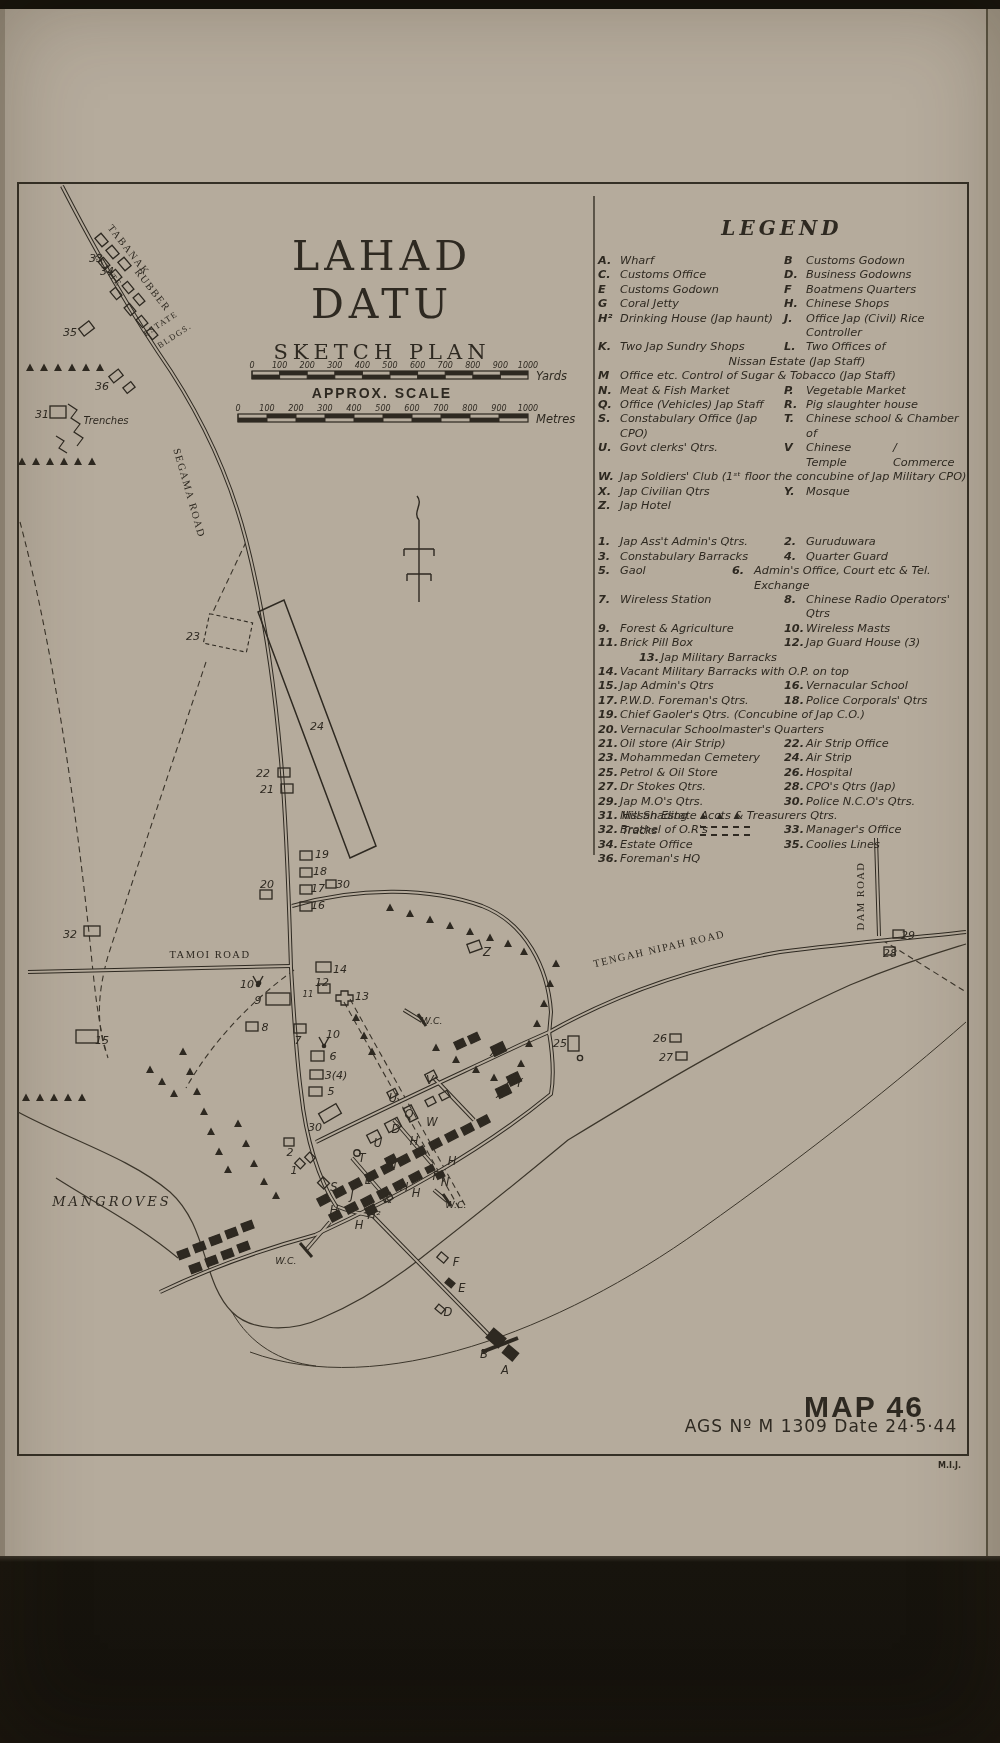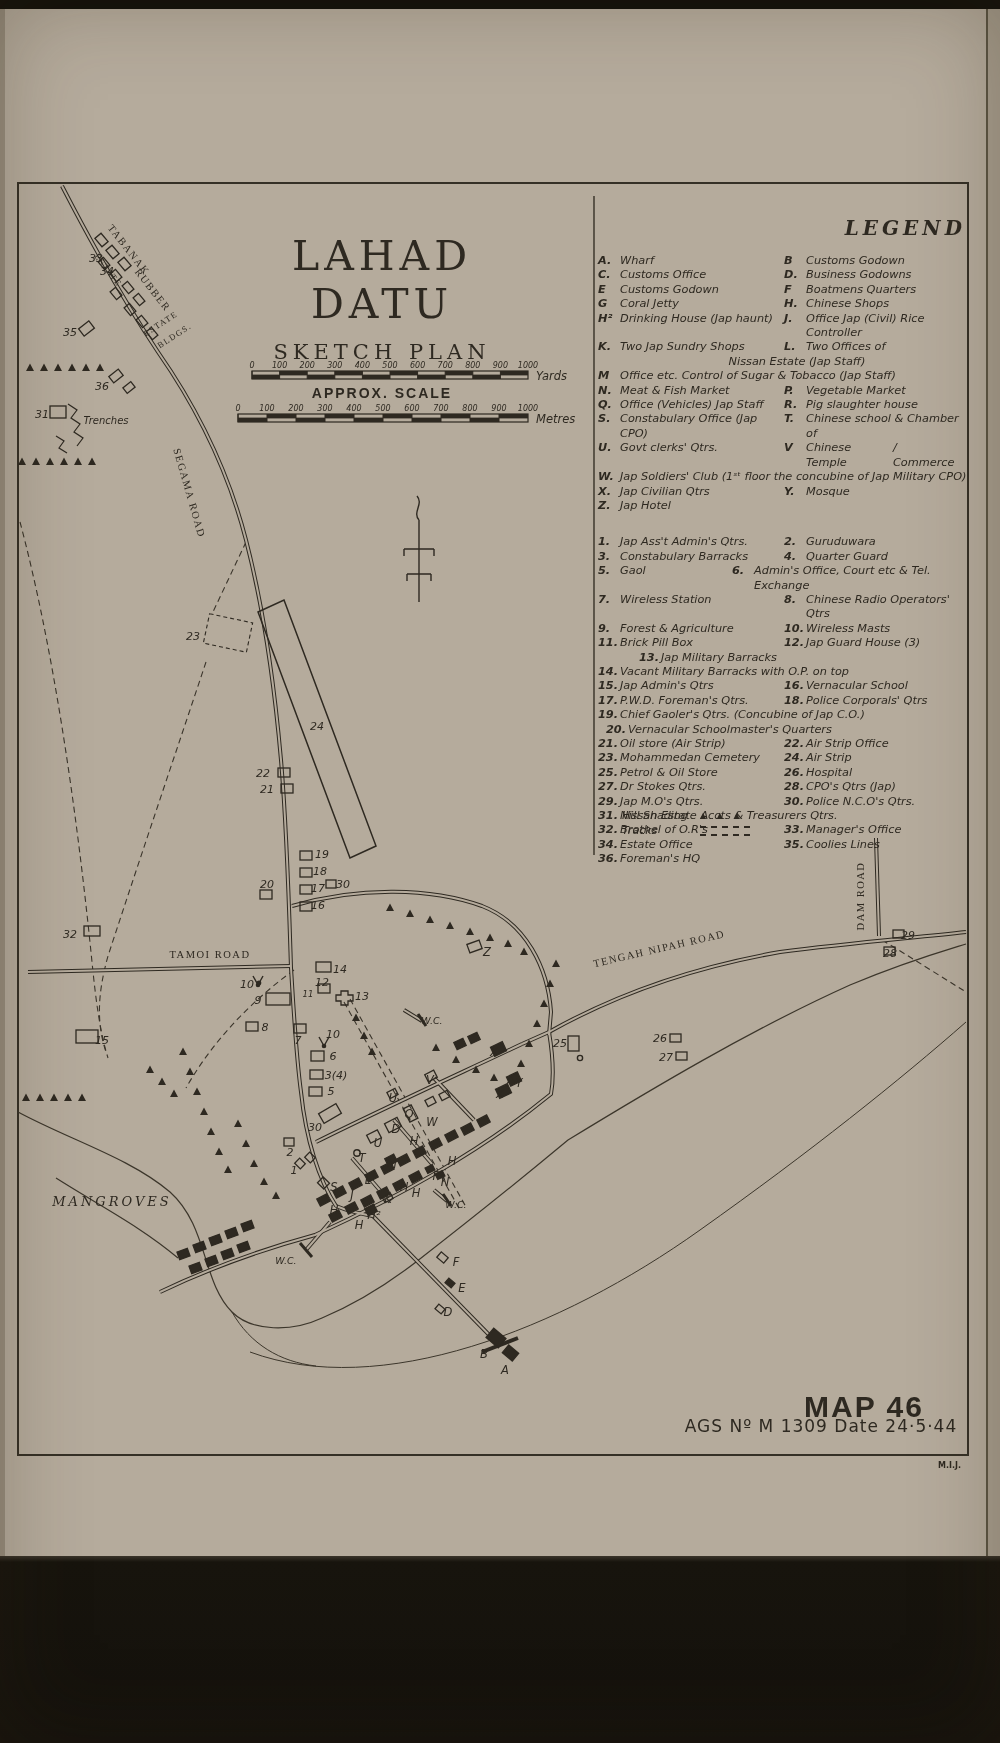--- a/index.html
+++ b/index.html
@@ -27,21 +27,21 @@
   .abs{position:absolute;color:#2e2921;}
   #title-block{left:212px;top:232px;width:340px;text-align:center;}
   #map-title{font-family:"DejaVu Serif",serif;font-size:41px;letter-spacing:5px;font-weight:400;}
   #map-subtitle{font-family:"DejaVu Serif",serif;font-size:21px;letter-spacing:5px;margin-top:12px;}
   #scale-heading{font-family:Liberation Sans, sans-serif;font-weight:bold;font-size:14px;
      letter-spacing:2px;margin-top:21px;text-align:center;}
   #report-line{left:212px;top:438px;width:340px;text-align:center;
      font-family:"DejaVu Serif",serif;font-size:20px;letter-spacing:1px;}
 
   #legend{left:598px;top:216px;width:368px;}
-  #legend-title{text-align:right;font-family:"DejaVu Serif",serif;font-style:italic;
+  #legend-title{text-align:center;font-family:"DejaVu Serif",serif;font-style:italic;
      font-weight:bold;font-size:20px;letter-spacing:4px;margin-bottom:14px;}
   .lg-row{display:flex;line-height:14.4px;font-style:italic;font-size:11.3px;}
   .lg-row .c1{width:186px;display:flex;flex-shrink:0;}
   .lg-row.shift .c1{width:134px;}
   .lg-row .c2{flex:1;display:flex;}
   .lg-row .k{width:22px;flex-shrink:0;font-weight:bold;}
   .lg-row .c3{margin-left:auto;padding-right:6px;}
   .lg-row.center{display:block;text-align:center;padding-left:30px;}
   .lg-gap{height:22px;}
 
@@ -689,21 +689,21 @@
             <span>Police Corporals' Qtrs</span>
           </span>
         </div>
         <div class="lg-row">
           <span class="c1" style="width: auto;">
             <span class="k">19.</span>
             <span>Chief Gaoler's Qtrs. (Concubine of Jap C.O.)</span>
           </span>
         </div>
         <div class="lg-row">
-          <span class="c1" style="width: auto; margin-left: 8px;">
+          <span class="c1" style="width: auto;">
             <span class="k">20.</span>
             <span>Vernacular Schoolmaster's Quarters</span>
           </span>
         </div>
         <div class="lg-row">
           <span class="c1">
             <span class="k">21.</span>
             <span>Oil store (Air Strip)</span>
           </span>
           <span class="c2">

